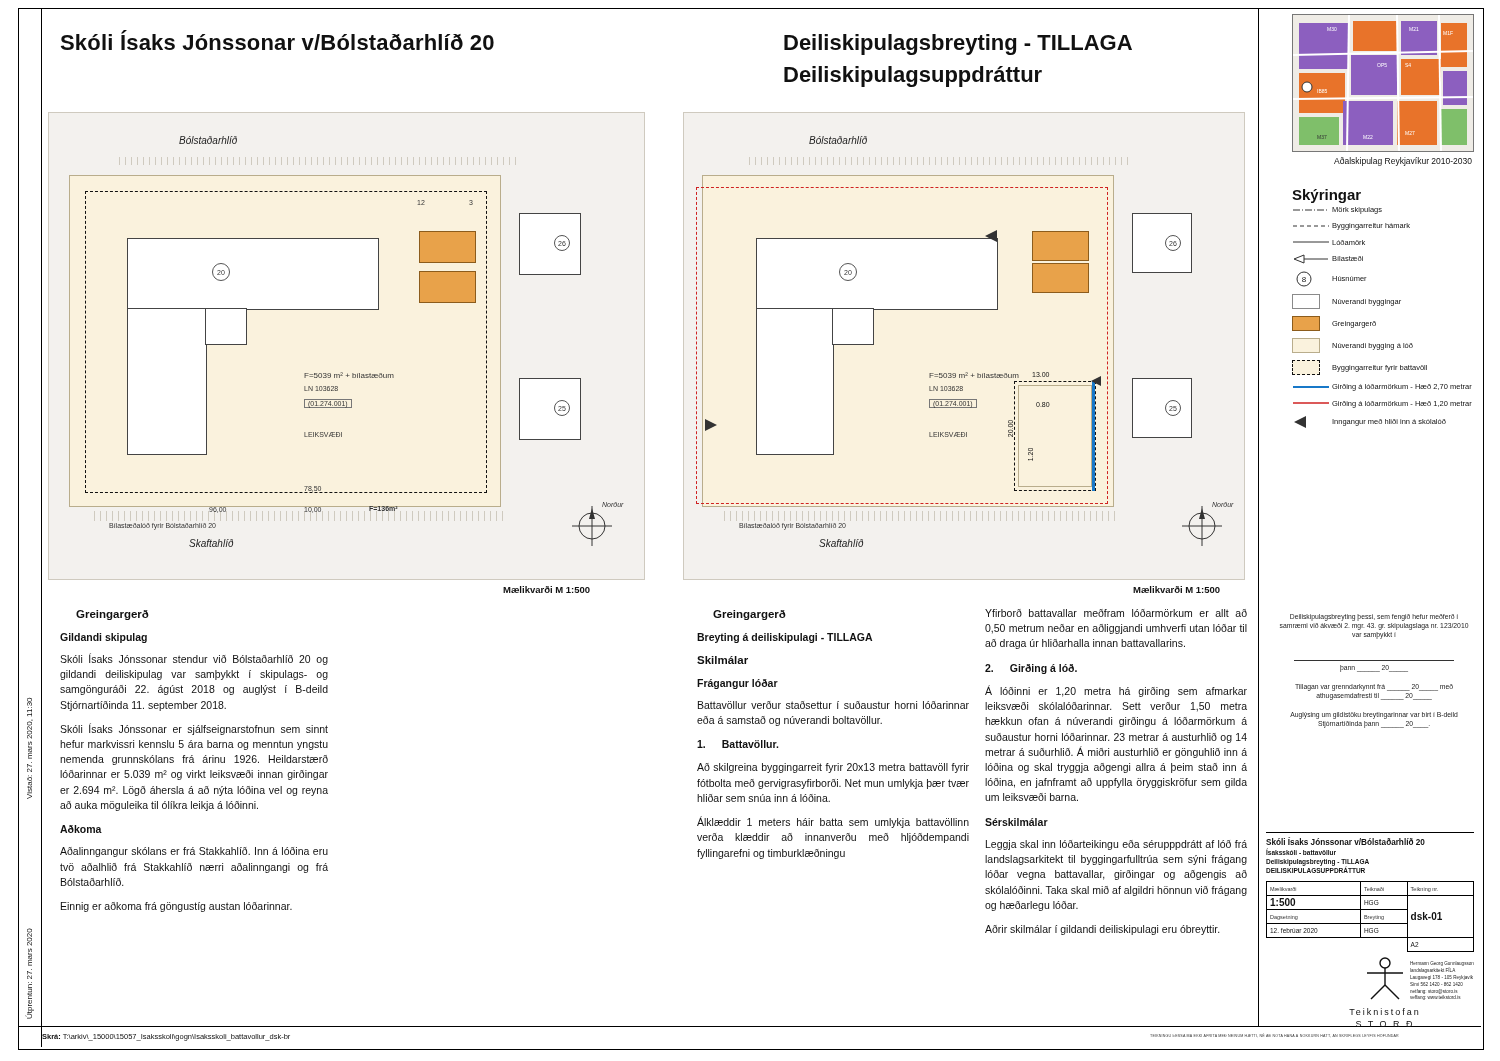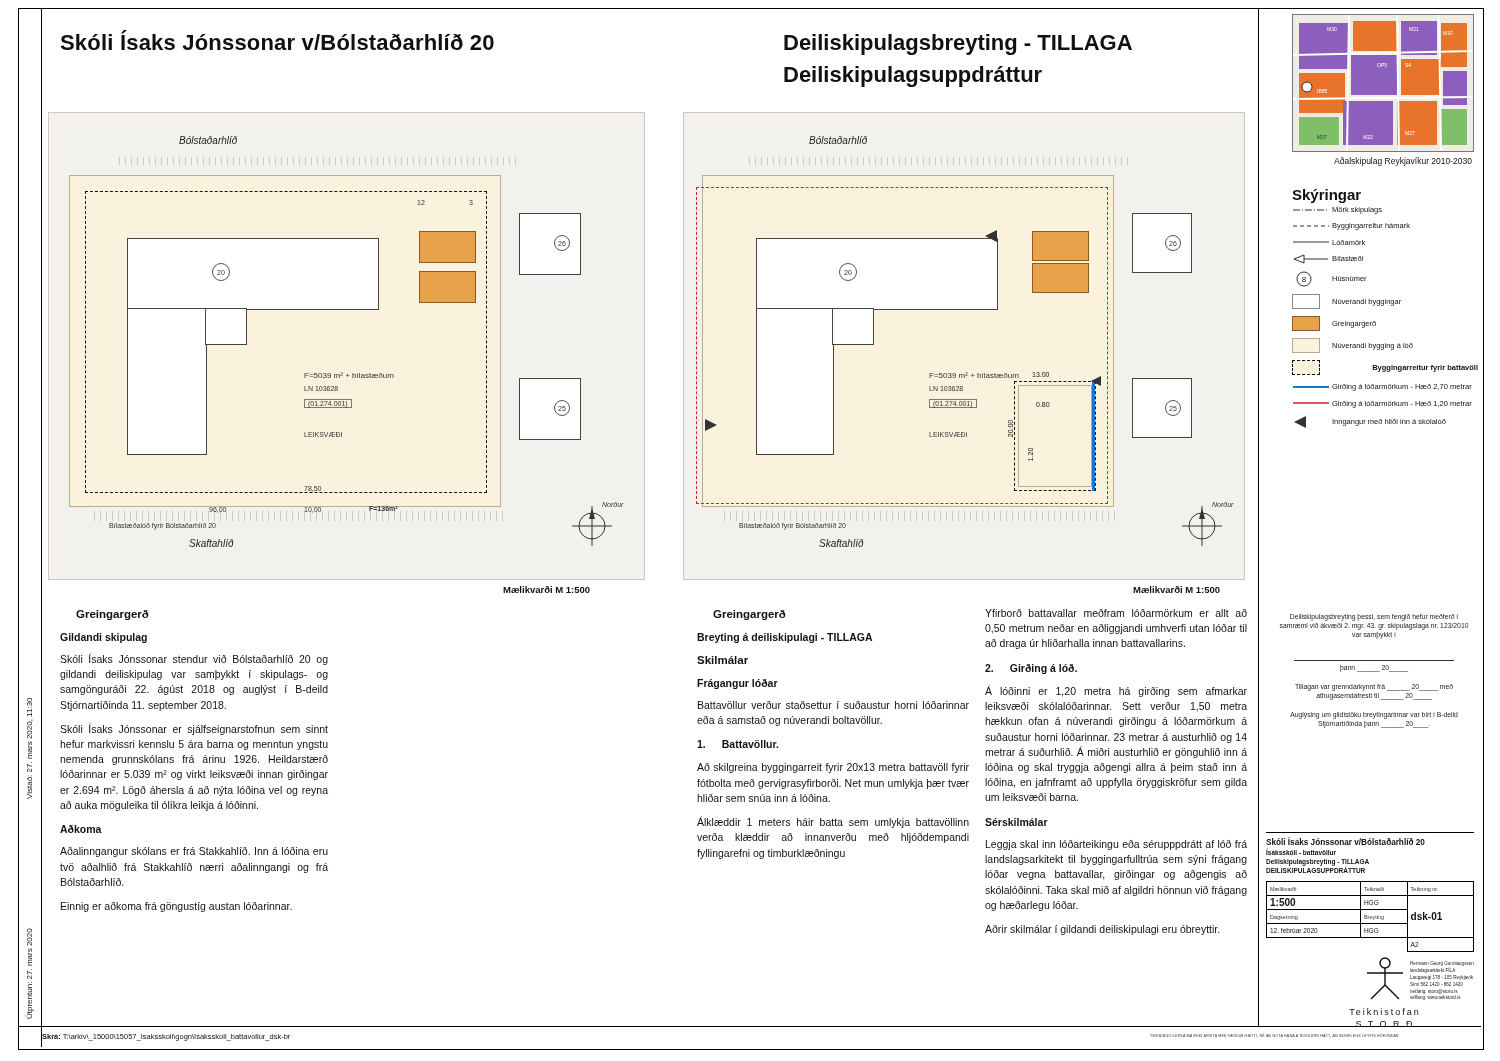--- a/index.html
+++ b/index.html
@@ -288,21 +288,21 @@
     <div class="row">
       <span class="sym">
           <i class="legend-swatch" style="background:#faf2dd;border-color:#b9ad8c;"></i>
         </span>
       <span class="lbl">Núverandi bygging á lóð</span>
     </div>
     <div class="row">
       <span class="sym">
           <i class="legend-swatch" style="background:#faf2dd;border:1.5px dashed #111;"></i>
         </span>
-      <span class="lbl" style="font-weight:bold;text-align:right;">Byggingarreitur fyrir battavöll</span>
+      <span class="lbl" style="font-weight:normal;">Byggingarreitur fyrir battavöll</span>
     </div>
     <div class="row">
       <span class="sym">
         <svg width="38" height="8">
             <line x1="1" y1="4" x2="37" y2="4" stroke="#1878c8" stroke-width="2"></line>
           </svg>
       </span>
       <span class="lbl">Girðing á lóðarmörkum - Hæð 2,70 metrar</span>
     </div>
     <div class="row">

